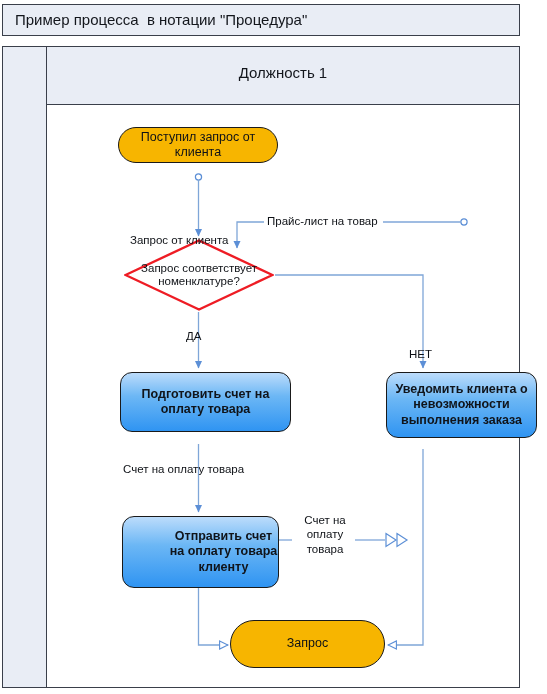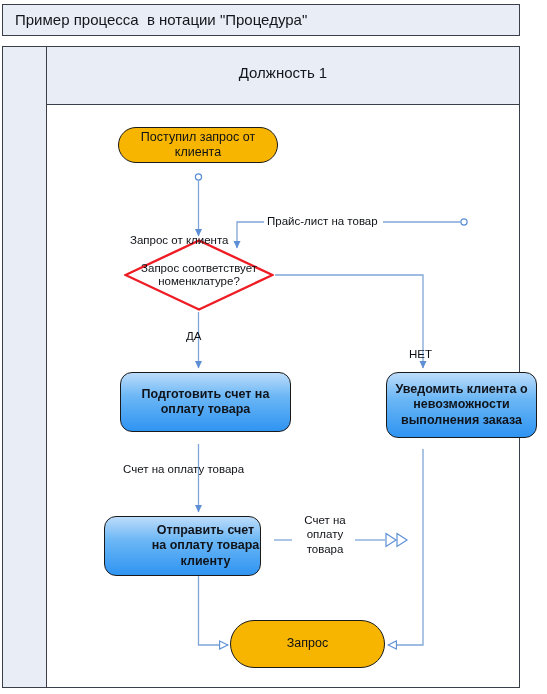--- a/index.html
+++ b/index.html
@@ -231,21 +231,21 @@
   </div>
 
   <div class="node node-process" style="left:120px; top:372px; width:171px; height:60px;">
     <span>Подготовить счет на оплату товара</span>
   </div>
 
   <div class="node node-process" style="left:344px; top:372px; width:151px; height:66px;margin-left:42px;">
     <span>Уведомить клиента о невозможности выполнения заказа</span>
   </div>
 
-  <div class="node node-process" style="left:104px; top:516px; width:157px; height:60px;padding-left:46px;">
+  <div class="node node-process" style="left:122px; top:516px; width:157px; height:72px;padding-left:46px;">
     <span>Отправить счет на оплату товара клиенту</span>
   </div>
 
   <div class="node node-terminator" style="left:230px; top:620px; width:155px; height:48px;">
     <span>Запрос</span>
   </div>
 
   <div class="edge-label" style="left:130px; top:190px;margin-top:44px;">Запрос от клиента</div>
 
   <div class="edge-label" style="left:267px; top:215px;">Прайс-лист на товар</div>

